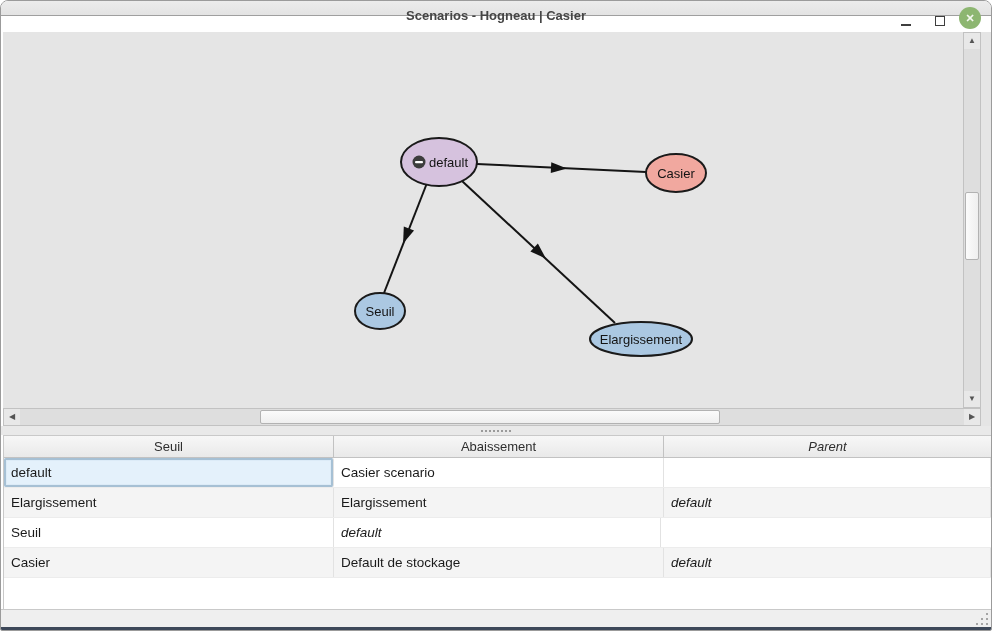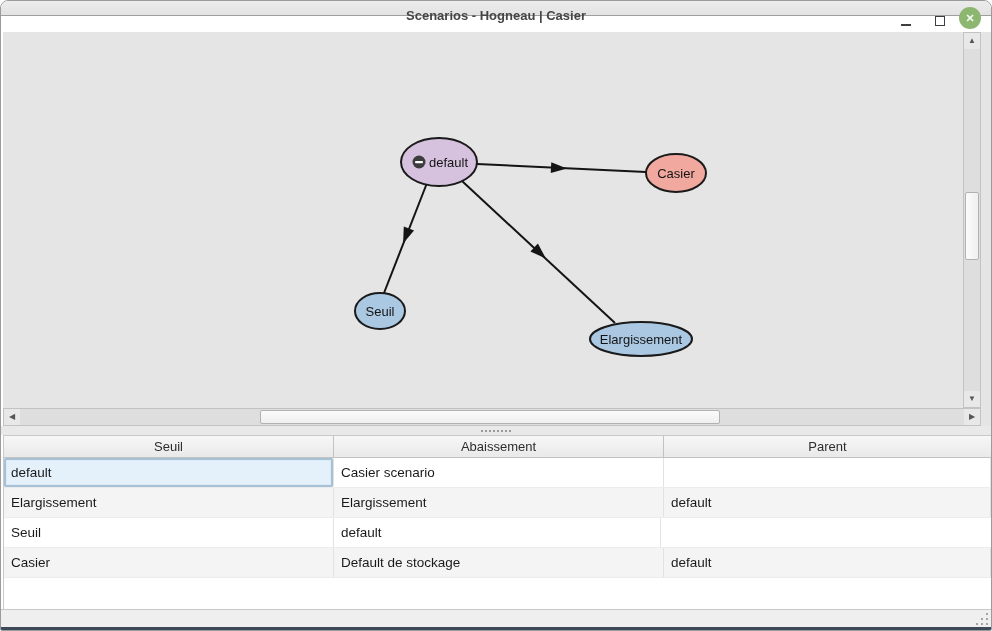--- a/index.html
+++ b/index.html
@@ -71,21 +71,21 @@
   .splitter-grip { width:30px; height:0; border-top:2px dotted #9a9a9a; }
   
   .table-panel { position:absolute; top:434px; left:2px; width:988px; height:174px; background:#ffffff; border-left:1px solid #c9c9c9; }
   .thead { display:flex; height:23px; background:linear-gradient(#f7f7f7,#e9e9e9); border-top:1px solid #c9c9c9; border-bottom:1px solid #c2c2c2; }
   .th {
     height:100%; line-height:21px; text-align:center;
     font-size:13px; color:#2e2e2e; border-right:1px solid #c2c2c2;
   }
   .col-name { width:330px; }
   .col-desc { width:330px; }
-  .col-parent { width:327px; border-right:none; }
+  .col-parent { width:327px; border-right:none;font-style:italic; }
   .trow { display:flex; height:30px; border-bottom:1px solid #ececec; background:#ffffff; }
   .trow.alt { background:#f4f4f4; }
   .td {
     height:100%; line-height:29px; padding-left:7px;
     font-size:13.5px; color:#1a1a1a; border-right:1px solid #e2e2e2;
     white-space:nowrap; overflow:hidden;
   }
   .td.sel {
     background:#e4f1fb;
     box-shadow:inset 0 0 0 2px #a6c0d4, inset 0 0 0 3px #dcebf7;

